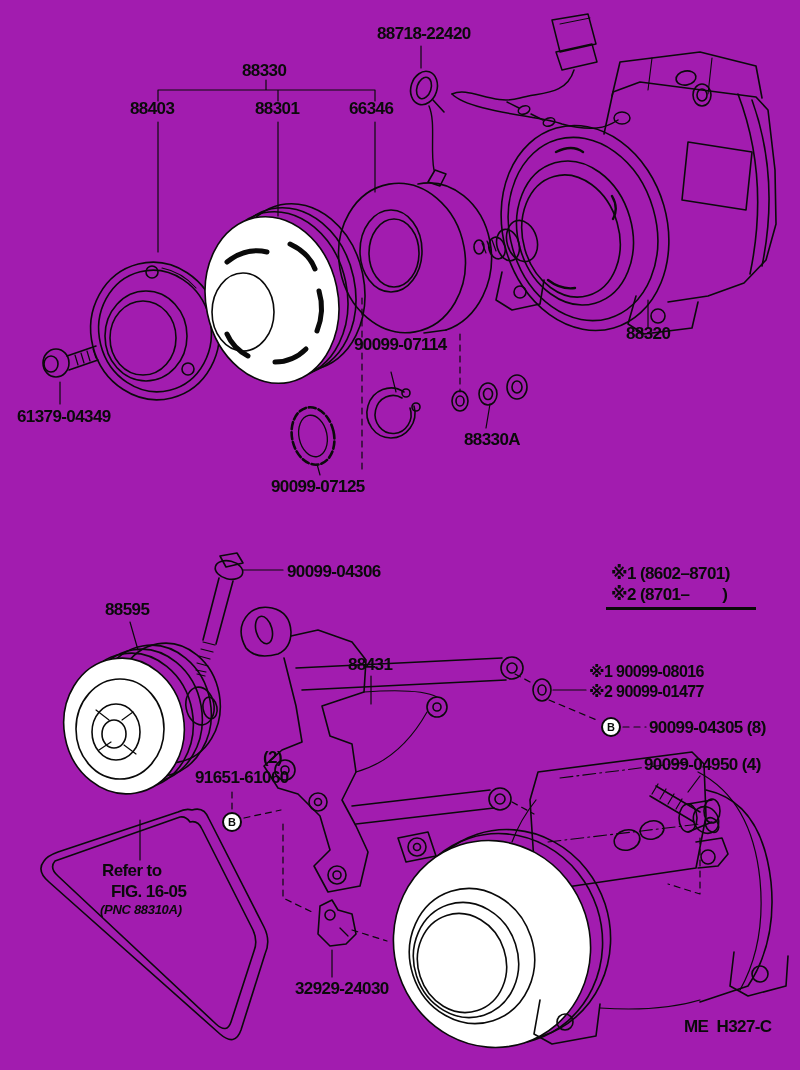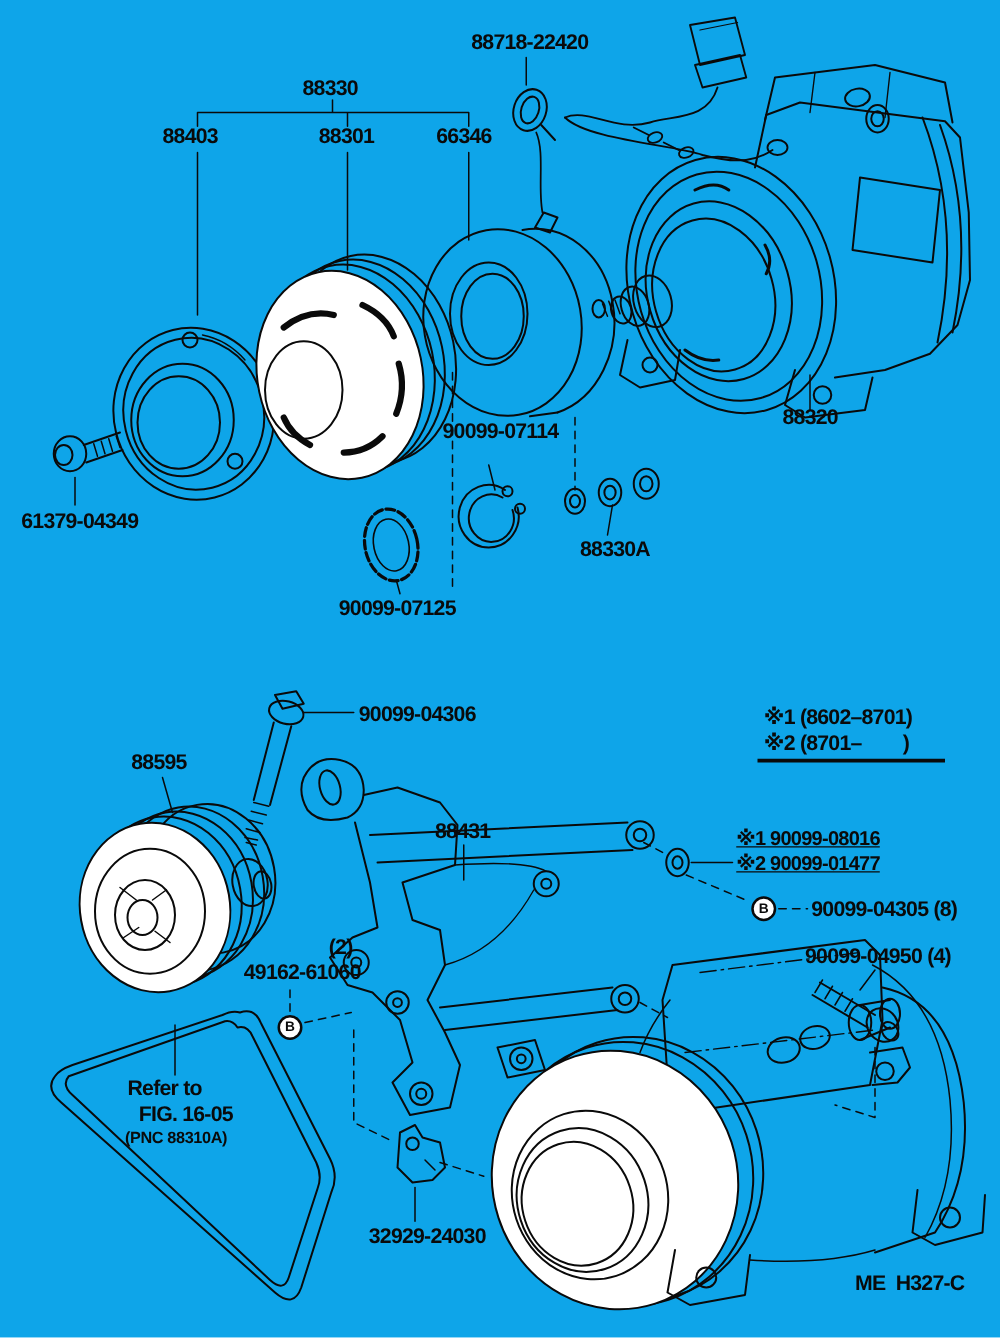--- a/index.html
+++ b/index.html
@@ -1,22 +1,22 @@
 <!DOCTYPE html>
 <html><head>
 <meta charset="utf-8">
 <style>
   html,body{margin:0;padding:0;background:#fff;}
-  .canvas{position:relative;width:800px;height:1070px;background:#0ea5e9;overflow:hidden;
+  .canvas{position:relative;width:800px;height:1070px;background:#a21caf;overflow:hidden;
           font-family:"Liberation Sans","DejaVu Sans",sans-serif;color:#0a0a0a;}
   .art{position:absolute;left:0;top:0;width:800px;height:1070px;}
   .lbl{position:absolute;font-weight:700;font-size:17px;letter-spacing:-0.6px;line-height:1.04;
        white-space:pre;color:#0a0a0a;}
-  .lbl.small{font-size:13px;letter-spacing:-0.3px;}
-  .lbl.mid{font-size:16px;text-decoration:underline;}
+  .lbl.small{font-size:13px;letter-spacing:-0.3px;font-style:italic;}
+  .lbl.mid{font-size:16px;}
   .circ{position:absolute;width:16px;height:16px;border:2px solid #0a0a0a;border-radius:50%;
         font-size:11px;font-weight:700;display:flex;align-items:center;justify-content:center;
         background:#fff;line-height:1;}
   .rule{position:absolute;background:#0a0a0a;}
 </style>
 </head>
 <body>
 
 <div class="canvas">
 
@@ -271,21 +271,21 @@
 
   <div class="lbl" style="left:611px;top:565px">※1 (8602–8701)</div>
   <div class="lbl" style="left:611px;top:586px">※2 (8701–        )</div>
   <div class="rule" style="left:606px;top:607px;width:150px;height:2.5px"></div>
 
   <div class="lbl mid" style="left:589px;top:664px">※1 90099-08016</div>
   <div class="lbl mid" style="left:589px;top:684px">※2 90099-01477</div>
   <div class="lbl" style="left:649px;top:719px">90099-04305 (8)</div>
   <div class="lbl" style="left:644px;top:756px">90099-04950 (4)</div>
   <div class="lbl" style="left:263px;top:749px">(2)</div>
-  <div class="lbl" style="left:195px;top:769px">49162-61060</div>
+  <div class="lbl" style="left:195px;top:769px">91651-61060</div>
 
   <div class="lbl" style="left:102px;top:862px">Refer to</div>
   <div class="lbl" style="left:111px;top:883px">FIG. 16-05</div>
   <div class="lbl small" style="left:100px;top:903px">(PNC 88310A)</div>
 
   <div class="lbl" style="left:295px;top:980px">32929-24030</div>
   <div class="lbl" style="left:684px;top:1018px">ME  H327-C</div>
 
   <div class="circ" style="left:601px;top:717px">B</div>
   <div class="circ" style="left:222px;top:812px">B</div>

